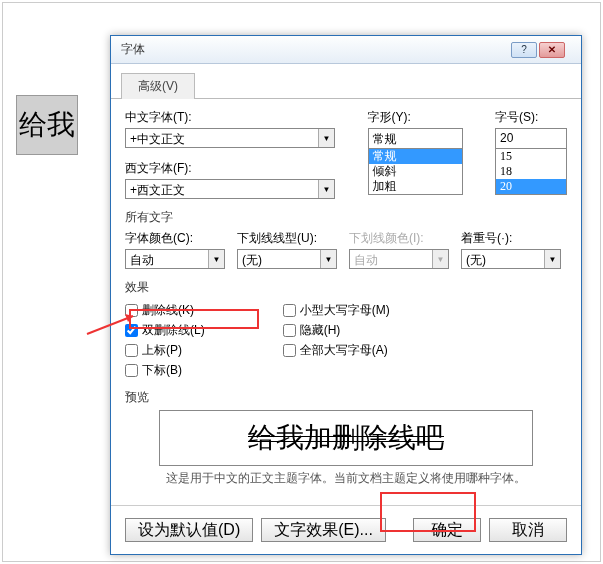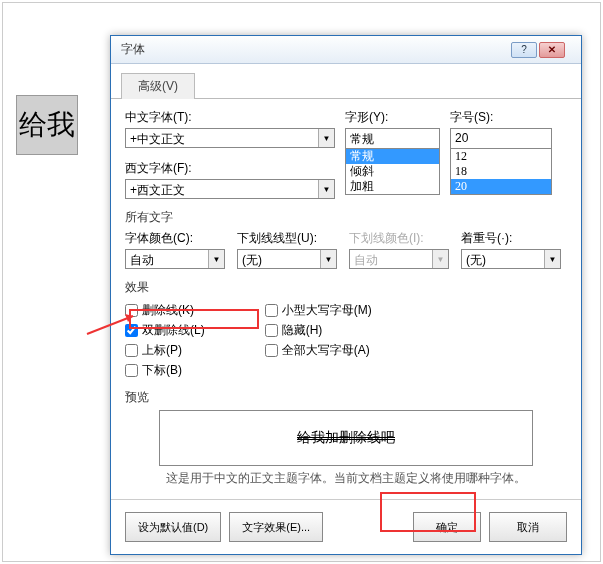--- a/index.html
+++ b/index.html
@@ -74,21 +74,21 @@
 }
 .tab.active {
   background: #fff;
   border-bottom: 1px solid #fff;
   z-index: 1;
 }
 .dialog-body {
   flex: 1;
   padding: 10px 14px 6px 14px;
 }
-.row { display: flex; gap: 10px; margin-bottom: 2px; }
+.row { display: flex; gap: 10px; margin-bottom: 2px; justify-content: space-between; }
 .col { display: flex; flex-direction: column; }
 .label { margin-bottom: 2px; }
 .combo {
   display: flex;
   border: 1px solid #888;
   height: 20px;
   background: #fff;
 }
 .combo .val {
   flex:1; padding: 2px 4px; overflow:hidden; white-space:nowrap;
@@ -110,37 +110,37 @@
 .listbox .item.selected { background:#3399ff; color:#fff; }
 .section-label { margin: 10px 0 4px 0; color:#333;}
 .fieldrow {
   display:flex; gap:12px; margin-bottom:8px;
 }
 .field { display:flex; flex-direction:column; }
 .field.disabled .label, .field.disabled .combo { color:#aaa; }
 .effects {
   margin-top:6px;
   display:flex;
-  gap: 60px;
+  gap: 78px;
 }
 .effects-col { display:flex; flex-direction:column; gap:3px;}
 .chk {
   display:flex; align-items:center; gap:4px;
 }
 .chk input { width:13px; height:13px; margin:0;}
 .preview-box {
   margin-top:6px;
 }
 .preview-frame {
   border:1px solid #888;
   height:56px;
   margin:4px 34px 4px 34px;
   display:flex; align-items:center; justify-content:center;
   font-family: SimSun, serif;
-  font-size:14px;
+  font-size:28px;
   position:relative;
 }
 .double-strike {
   position:relative;
 }
 .double-strike::before, .double-strike::after {
   content:"";
   position:absolute;
   left:0; right:0;
   height:1px;
@@ -153,24 +153,24 @@
 }
 .buttonbar {
   border-top:1px solid #ccc;
   padding: 12px 14px;
   display:flex;
   gap:8px;
   align-items:center;
 }
 .btn {
   height:24px;
-  padding: 14px 12px;
+  padding: 8px 12px;
   border:1px solid #888;
   background: linear-gradient(#fdfdfd,#e5e5e5);
-  font-size:11px;
+  font-size:16px;
   display:flex; align-items:center;
 }
 .spacer { flex:1;}
 .indicator-arrow {
   position:absolute;
   left: 85px; top: 308px;
   width:55px; height:30px;
 }
 .indicator-arrow svg { width:100%; height:100%;}
 .hl-box-1 {
@@ -247,27 +247,27 @@
         <div class="combo" style="border-bottom:none">
           <div class="val">常规</div>
         </div>
         <div class="listbox" style="height:47px">
           <div class="item selected">常规</div>
           <div class="item">倾斜</div>
           <div class="item">加粗</div>
         </div>
       </div>
 
-      <div class="col" style="width:102px">
+      <div class="col" style="width:72px">
         <div class="label">字号(S):</div>
         <div class="combo" style="border-bottom:none">
           <div class="val">20</div>
         </div>
         <div class="listbox" style="height:47px">
-          <div class="item">12</div>
+          <div class="item">15</div>
           <div class="item">18</div>
           <div class="item selected">20</div>
         </div>
       </div>
     </div>
 
     <div class="section-label">所有文字</div>
 
     <div class="fieldrow">
       <div class="field" style="width:100px">

